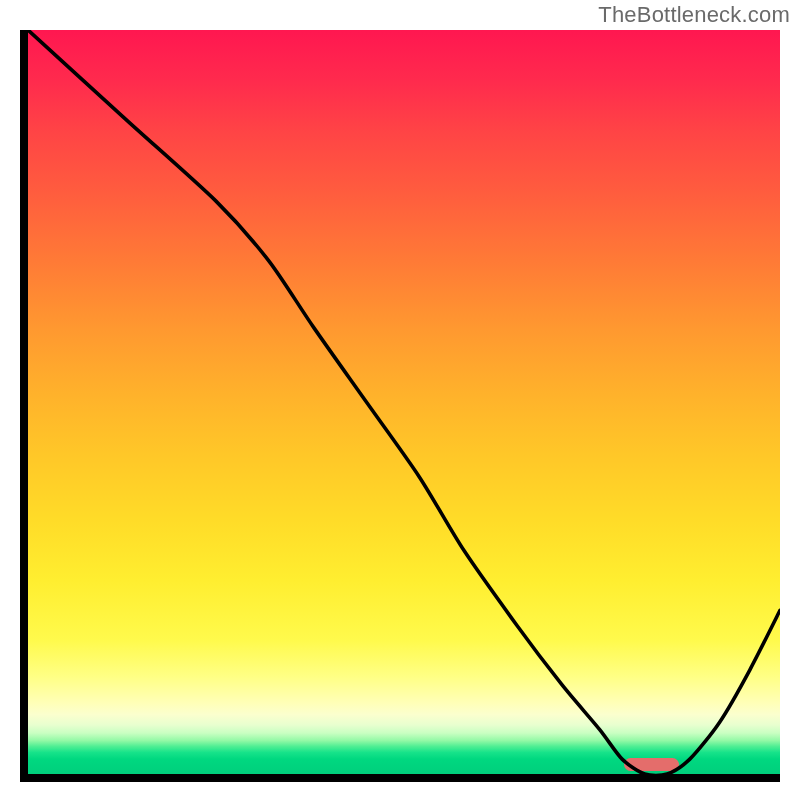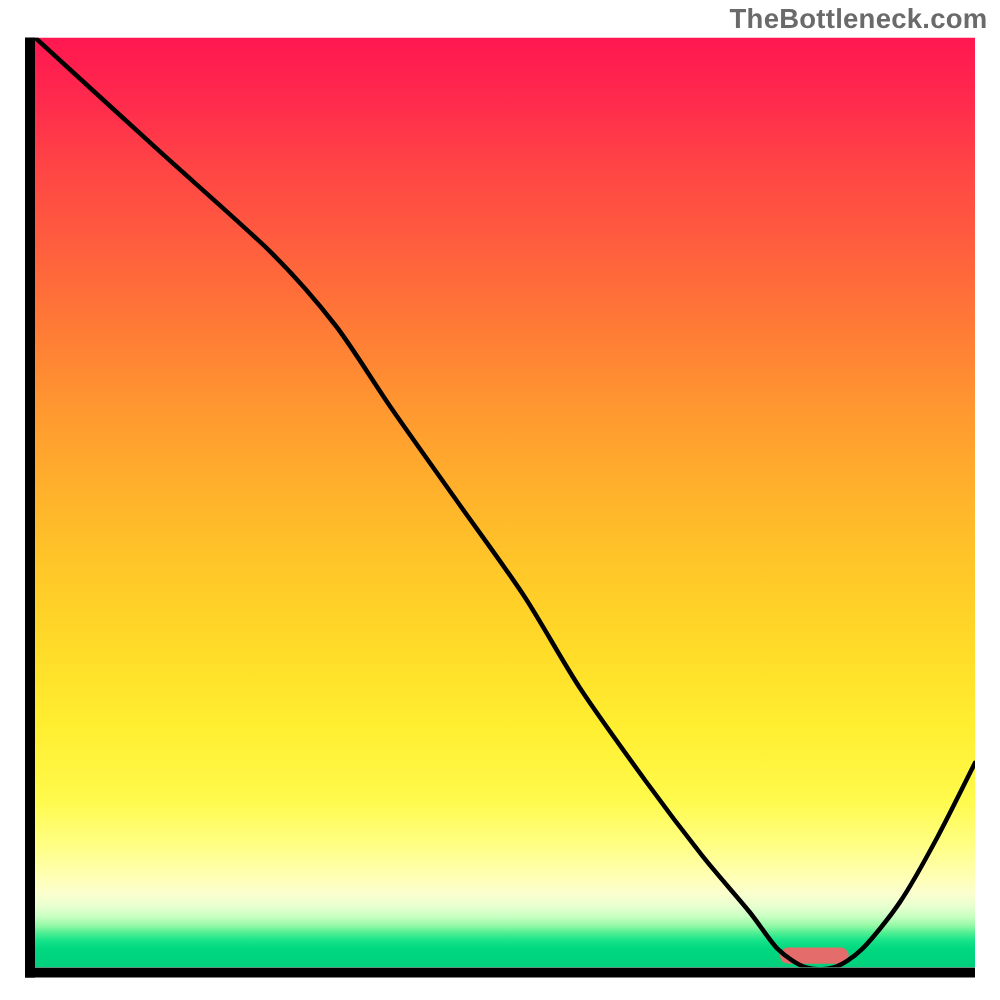--- a/index.html
+++ b/index.html
@@ -14,21 +14,21 @@
     position: relative;
     width: 800px;
     height: 800px;
     overflow: hidden;
   }
   .watermark {
     position: absolute;
     top: 2px;
     right: 10px;
     font-size: 22px;
-    font-weight: 700;
+    font-weight: 400;
     color: #6a6a6a;
     letter-spacing: 0.2px;
     z-index: 10;
   }
   .frame {
     position: absolute;
     left: 20px;
     top: 30px;
     width: 760px;
     height: 752px;

